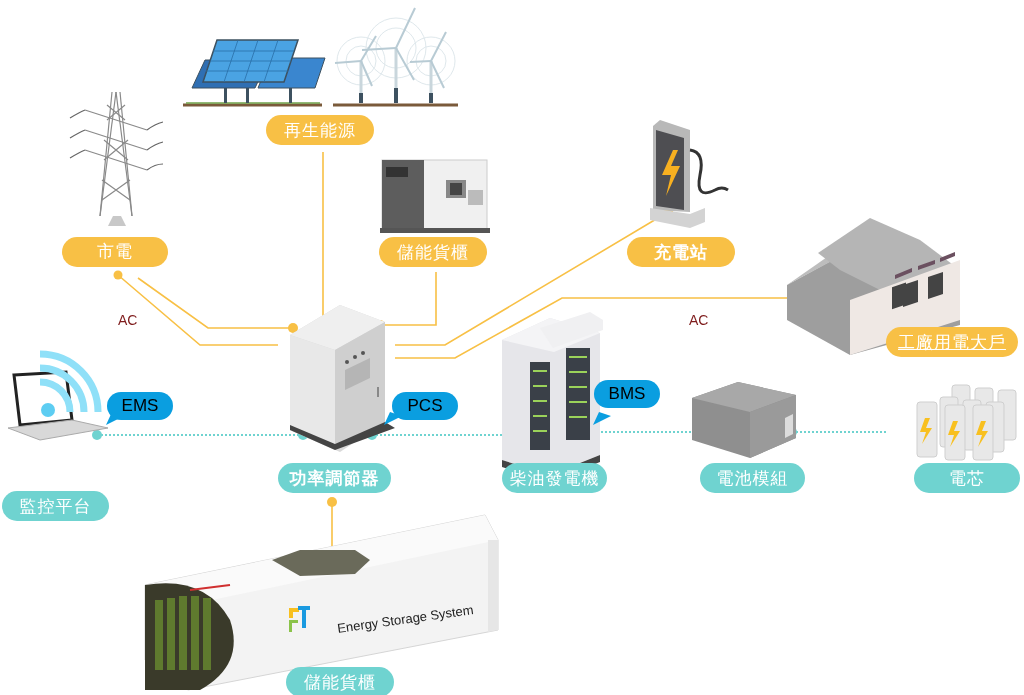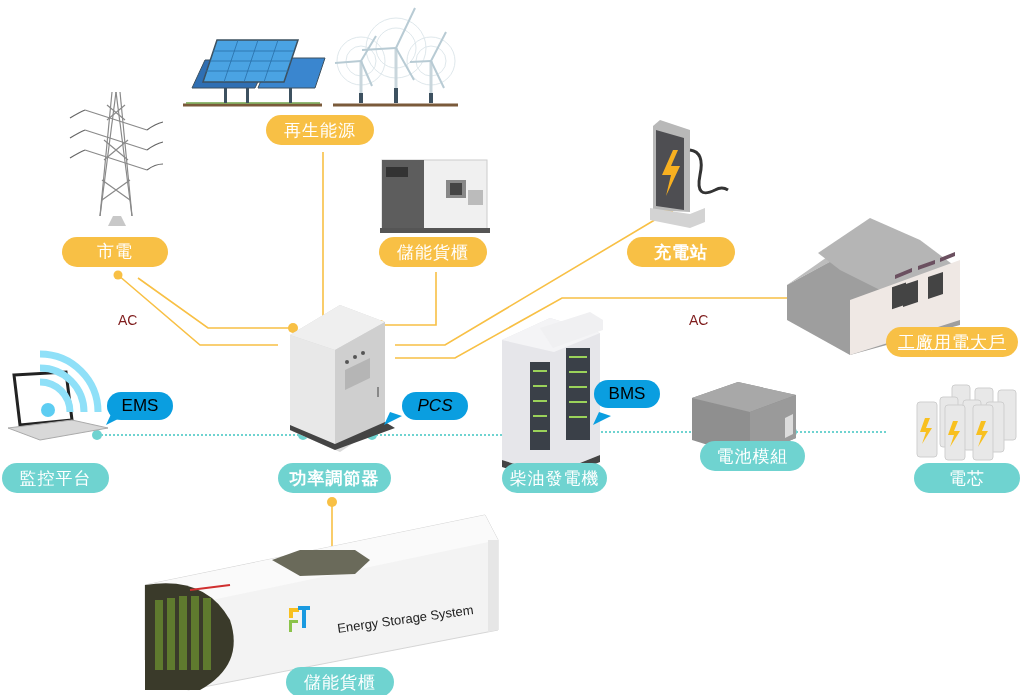--- a/index.html
+++ b/index.html
@@ -247,29 +247,29 @@
     <text x="338" y="633" transform="rotate(-8 338 633)" font-family="Liberation Sans, sans-serif" font-size="13" fill="#222">Energy Storage System</text>
   </g>
 </svg>
 
 <div class="pill y" style="left:266px;top:115px;width:108px;">再生能源</div>
 <div class="pill y" style="left:62px;top:237px;width:106px;font-family:Liberation Serif, serif;">市電</div>
 <div class="pill y" style="left:379px;top:237px;width:108px;">儲能貨櫃</div>
 <div class="pill y" style="left:627px;top:237px;width:108px;font-weight:bold;">充電站</div>
 <div class="pill y" style="left:886px;top:327px;width:132px;text-decoration:underline;">工廠用電大戶</div>
 
-<div class="pill t" style="left:2px;top:463px;width:107px;">監控平台</div>
+<div class="pill t" style="left:2px;top:491px;width:107px;">監控平台</div>
 <div class="pill t" style="left:278px;top:463px;width:113px;font-weight:bold;">功率調節器</div>
 <div class="pill t" style="left:502px;top:463px;width:105px;">柴油發電機</div>
-<div class="pill t" style="left:700px;top:441px;width:105px;">電池模組</div>
+<div class="pill t" style="left:700px;top:463px;width:105px;">電池模組</div>
 <div class="pill t" style="left:914px;top:463px;width:106px;">電芯</div>
 <div class="pill t" style="left:286px;top:667px;width:108px;">儲能貨櫃</div>
 
 <div class="bubble" style="left:107px;top:392px;width:66px;">EMS</div>
-<div class="bubble" style="left:402px;top:392px;width:66px;font-style:italic;">PCS</div>
+<div class="bubble" style="left:392px;top:392px;width:66px;">PCS</div>
 <div class="bubble" style="left:594px;top:380px;width:66px;">BMS</div>
 <svg style="position:absolute;left:0;top:0;width:1024px;height:695px;pointer-events:none">
   <polygon points="112,412 106,425 124,416" fill="#0a9ee0"></polygon>
   <polygon points="390,412 384,425 402,416" fill="#0a9ee0"></polygon>
   <polygon points="599,412 593,425 611,416" fill="#0a9ee0"></polygon>
 </svg>
 
 <div class="ac" style="left:118px;top:312px;">AC</div>
 <div class="ac" style="left:689px;top:312px;">AC</div>
 

